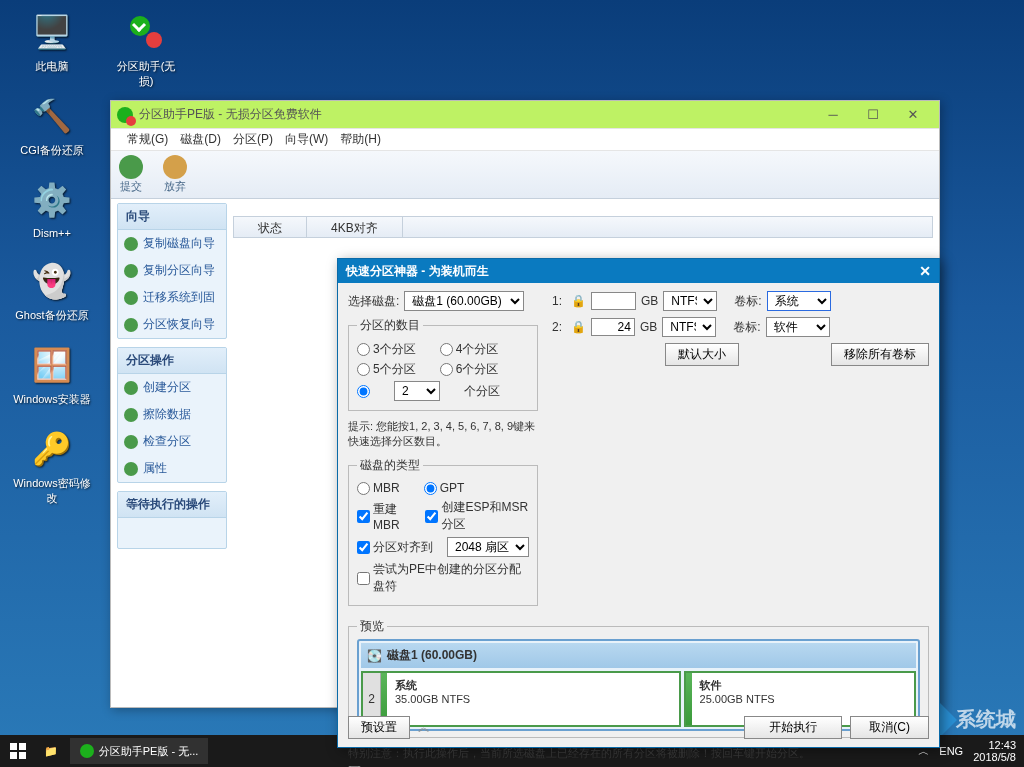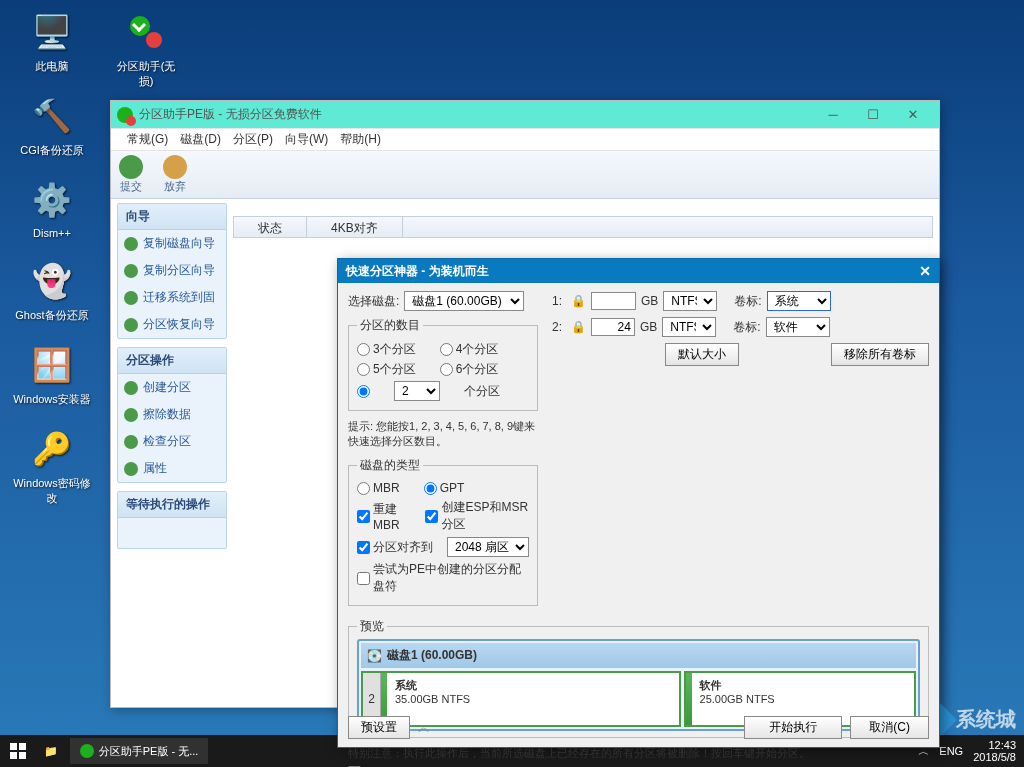--- a/index.html
+++ b/index.html
@@ -6,21 +6,21 @@
 body { width: 1024px; height: 767px; background: linear-gradient(180deg, #0a3d7a 0%, #1a5a9e 40%, #2a7ab8 100%); overflow: hidden; position: relative; }
 
 
 .desktop-icons { position: absolute; left: 12px; top: 8px; width: 80px; }
 .desktop-icon { text-align: center; margin-bottom: 18px; color: #fff; font-size: 11px; cursor: pointer; }
 .desktop-icon .icon-box { width: 48px; height: 48px; margin: 0 auto 3px; display: flex; align-items: center; justify-content: center; border-radius: 4px; }
 .text-shadow { text-shadow: 1px 1px 2px rgba(0,0,0,0.7); }
 
 
 .main-window { position: absolute; left: 110px; top: 100px; width: 830px; height: 608px; background: #fff; border: 1px solid #bbb; box-shadow: 2px 2px 10px rgba(0,0,0,0.3); }
-.title-bar { height: 28px; background: #5eead4; display: flex; align-items: center; padding: 0 6px; border-bottom: 1px solid #e5e5e5; }
+.title-bar { height: 28px; background: #bef264; display: flex; align-items: center; padding: 0 6px; border-bottom: 1px solid #e5e5e5; }
 .title-bar .app-icon { width: 16px; height: 16px; margin-right: 6px; background: #1cb01c; border-radius: 50%; position: relative; }
 .title-bar .app-icon::after { content: ""; position: absolute; background: #e53e3e; width: 10px; height: 10px; border-radius: 50%; right: -3px; bottom: -3px; }
 .title-text { font-size: 12px; color: #555; flex: 1; }
 .win-controls { display: flex; }
 .win-controls span { width: 40px; height: 22px; text-align: center; font-size: 13px; color: #555; cursor: pointer; line-height: 22px; }
 .menu-bar { height: 22px; padding: 0 16px; display: flex; align-items: center; gap: 12px; font-size: 12px; color: #333; border-bottom: 1px solid #e5e5e5; }
 .menu-bar span { cursor: pointer; }
 .toolbar { height: 48px; background: linear-gradient(#f5f8fc, #e5ecf5); border-bottom: 1px solid #c5d0dc; display: flex; align-items: center; padding: 0 8px; gap: 20px; font-size: 11px; color: #4a6a8a; }
 .toolbar-item { text-align: center; cursor: pointer; }
 .toolbar-item .ticon { width: 24px; height: 24px; margin: 0 auto; background: #5a8aca; border-radius: 3px; }

